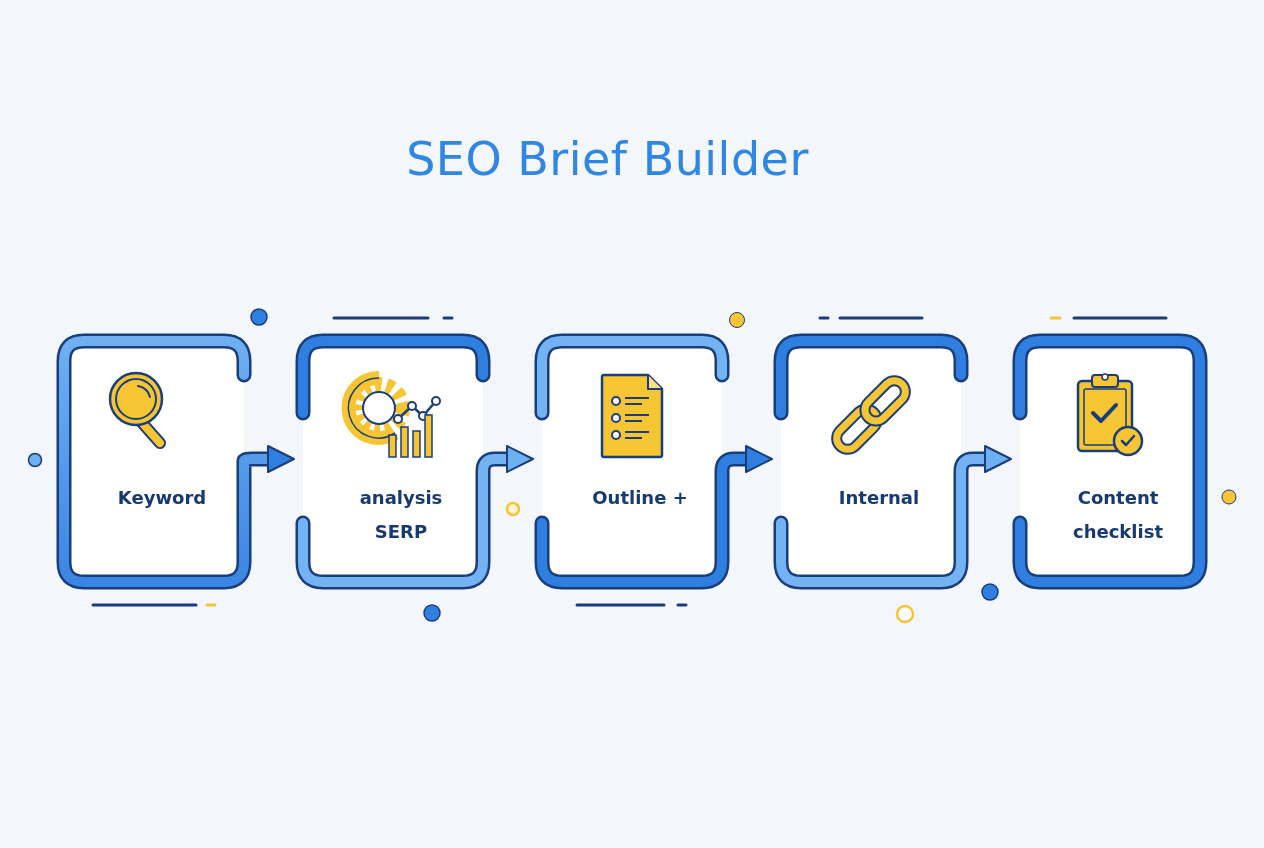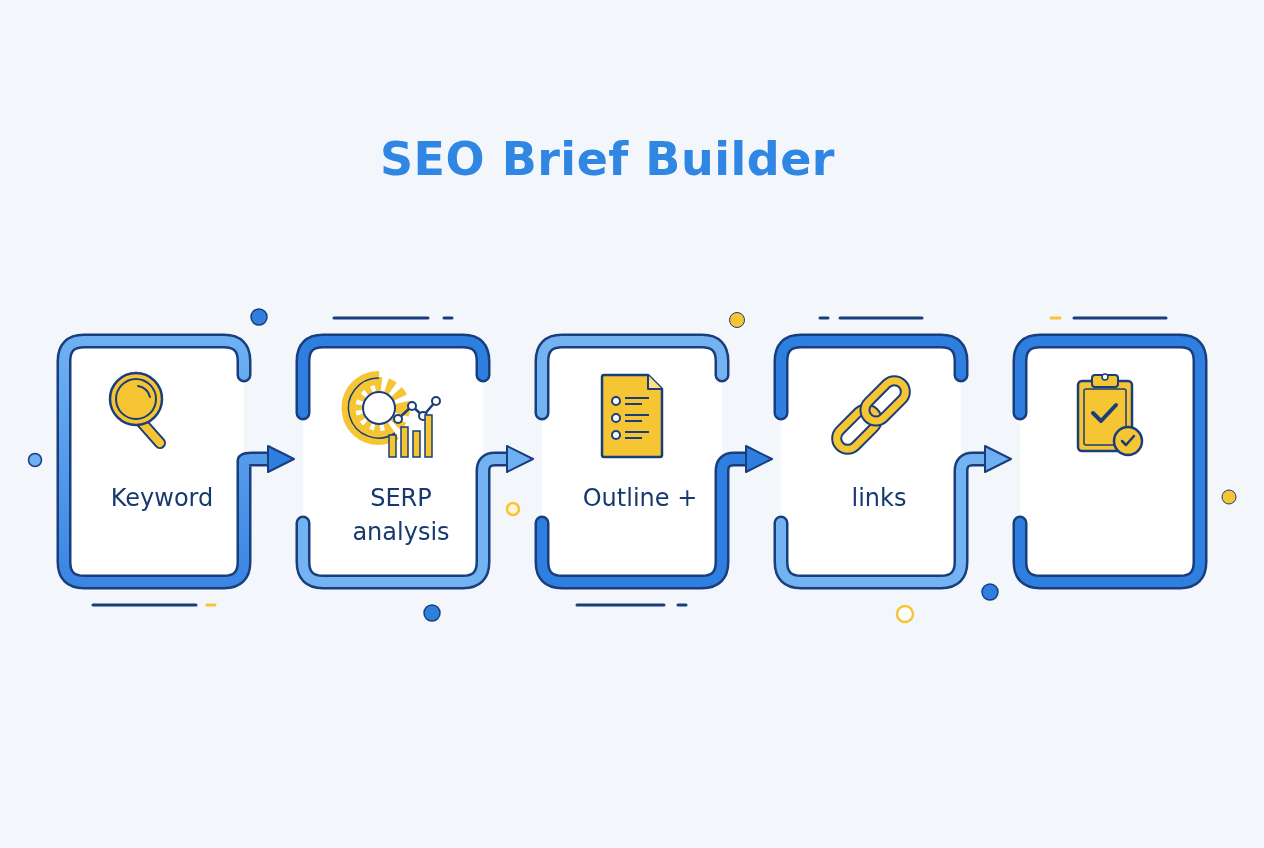--- a/index.html
+++ b/index.html
@@ -4,27 +4,27 @@
 <style>
   html, body { margin: 0; padding: 0; }
   body {
     width: 1264px; height: 848px; overflow: hidden;
     background: #f3f7fc;
     font-family: "DejaVu Sans", sans-serif;
     position: relative;
   }
   .title {
     position: absolute; top: 132px; left: 0; width: 1215px;
-    text-align: center; font-size: 46px; font-weight: bold;
+    text-align: center; font-size: 46px; font-weight: normal;
     color: #2f86e3; letter-spacing: 0.5px;
   }
   svg.canvas { position: absolute; left: 0; top: 0; }
   .card-label {
     position: absolute; width: 212px; text-align: center;
-    font-size: 24px; font-weight: normal; color: #163a70; line-height: 34px;
+    font-size: 18px; font-weight: bold; color: #163a70; line-height: 34px;
   }
   .card-label span { display: block; }
 </style>
 </head>
 <body>
 
 <div class="title">SEO Brief Builder</div>
 
 <svg class="canvas" width="1264" height="848" viewBox="0 0 1264 848">
   <defs>
@@ -157,23 +157,25 @@
       <circle cx="116" cy="108" r="14" fill="#f5c533" stroke="#1a3d7c" stroke-width="2.5"></circle>
       <polyline points="110,108 114,112 122,103" fill="none" stroke="#1a3d7c" stroke-width="2.5" stroke-linecap="round" stroke-linejoin="round"></polyline>
     </g>
   </g>
 </svg>
 
 <div class="card-label" style="left:56px; top:481px;">
   <span>Keyword</span>
 </div>
 <div class="card-label" style="left:295px; top:481px;">
+  <span>analysis</span>
   <span>SERP</span>
-  <span>analysis</span>
 </div>
 <div class="card-label" style="left:534px; top:481px;">
   <span>Outline +</span>
 </div>
 <div class="card-label" style="left:773px; top:481px;">
-  <span>links</span>
+  <span>Internal</span>
 </div>
 <div class="card-label" style="left:1012px; top:481px;">
+  <span>Content</span>
+  <span>checklist</span>
 </div>
 
 </body></html>

